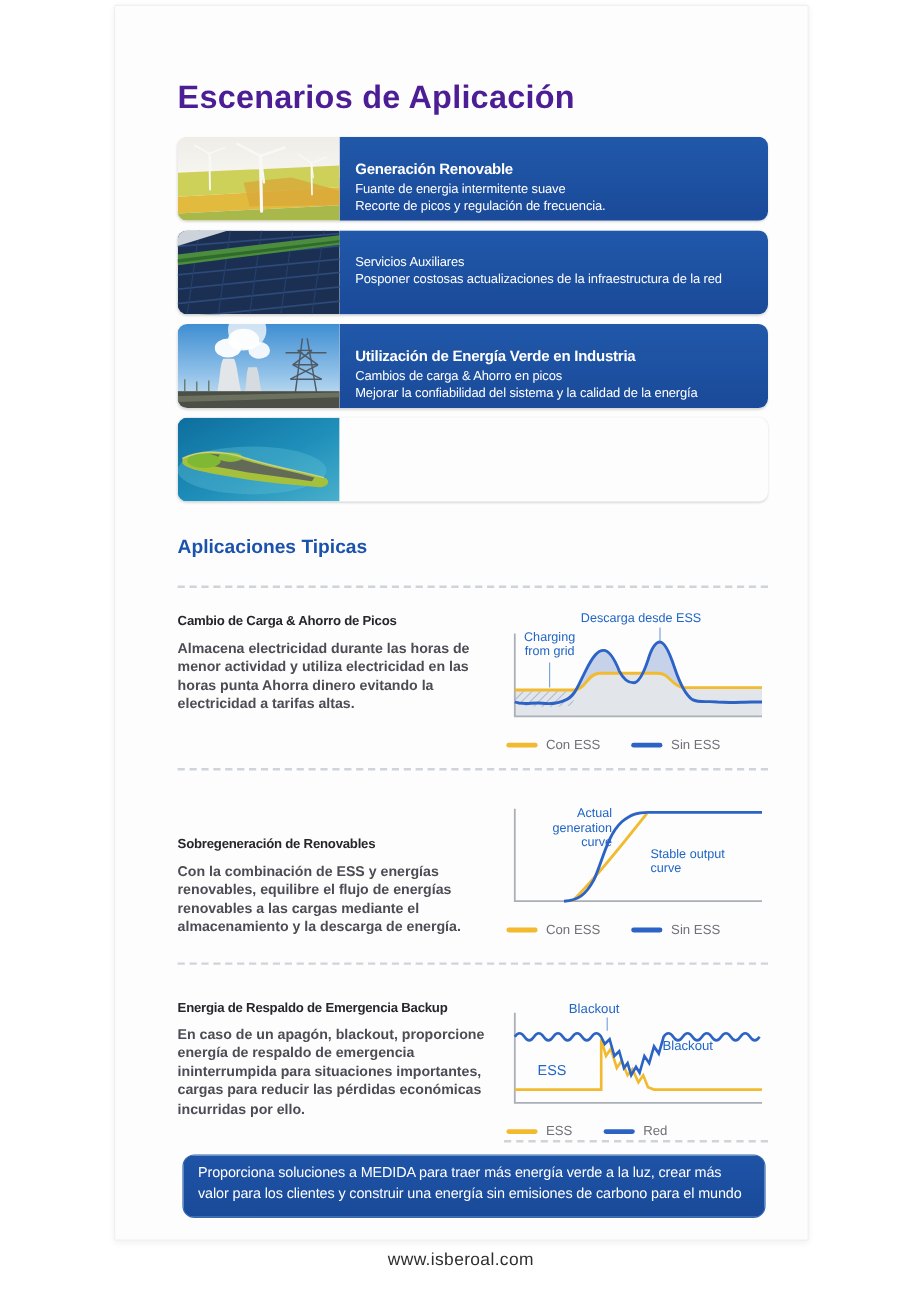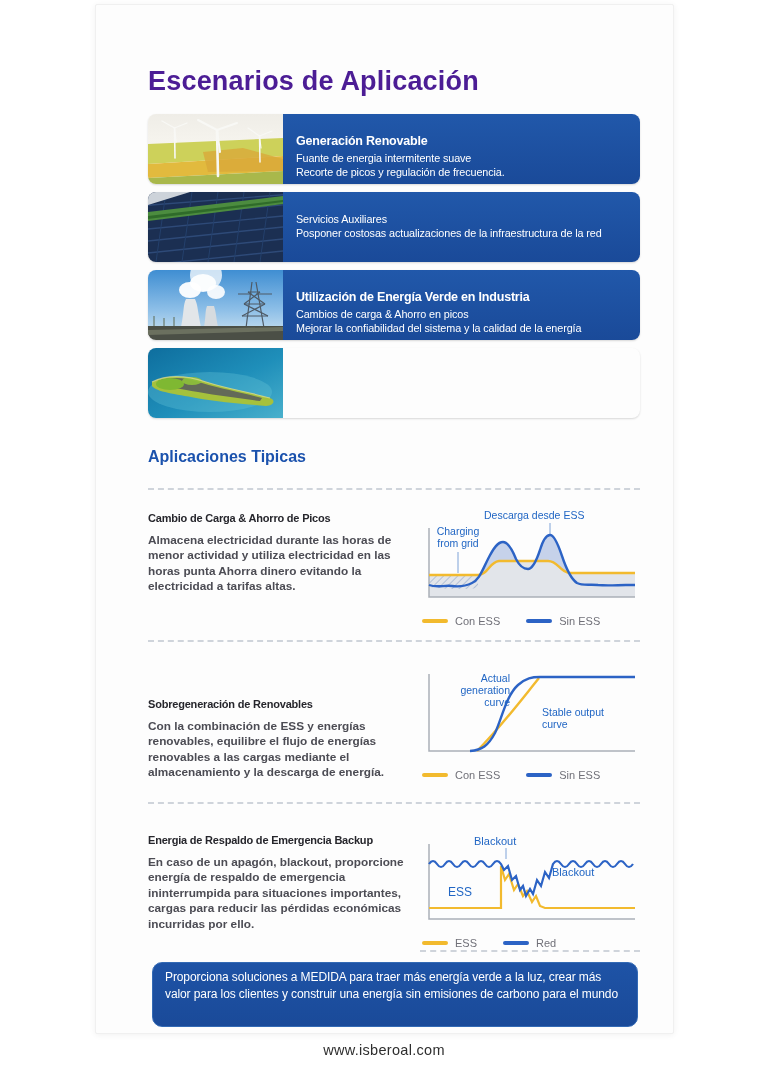--- a/index.html
+++ b/index.html
@@ -41,21 +41,21 @@
   .legend{display:flex;gap:26px;margin-top:7px;align-items:center;}
   .legend-item{display:flex;align-items:center;font-size:11px;color:#707078;}
   .swatch{width:26px;height:3.5px;border-radius:2px;margin-right:7px;}
   .swatch.yellow{background:#F2BA2E;}
   .swatch.blue{background:#2C63C5;}
   
   .bottom-banner{
     position:absolute;left:152px;top:962px;width:460px;
     background:linear-gradient(180deg,#1E53A6 0%,#1A4A99 100%);
     border:1px solid #336ab5;border-radius:10px;color:#fff;
-    padding:6px 12px 23px;font-size:12px;line-height:1.42;letter-spacing:-.1px;
+    padding:6px 12px 11px;font-size:12px;line-height:1.42;letter-spacing:-.1px;
   }
   .site-footer{
     position:absolute;left:0;top:1042px;width:768px;text-align:center;
     font-size:14.5px;color:#2E2E2E;letter-spacing:.3px;
   }
 </style>
 </head>
 <body>
 
 <div class="sheet"></div>

